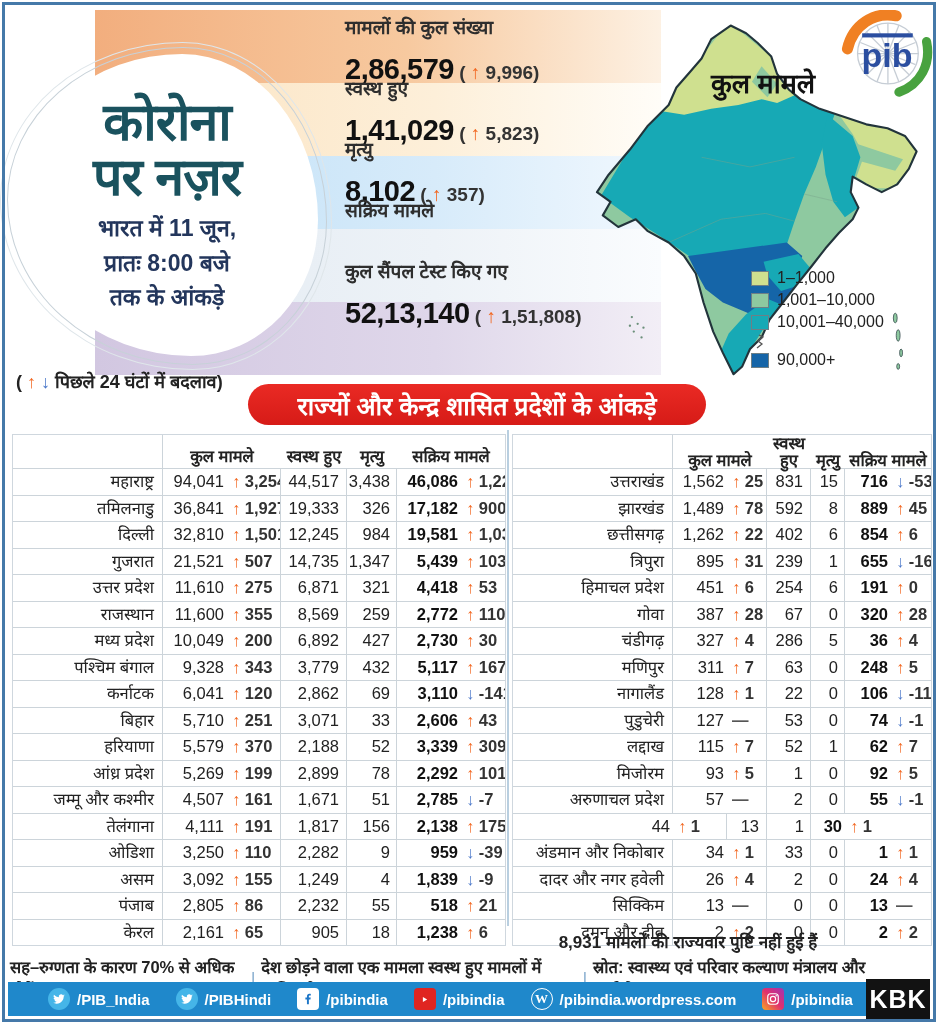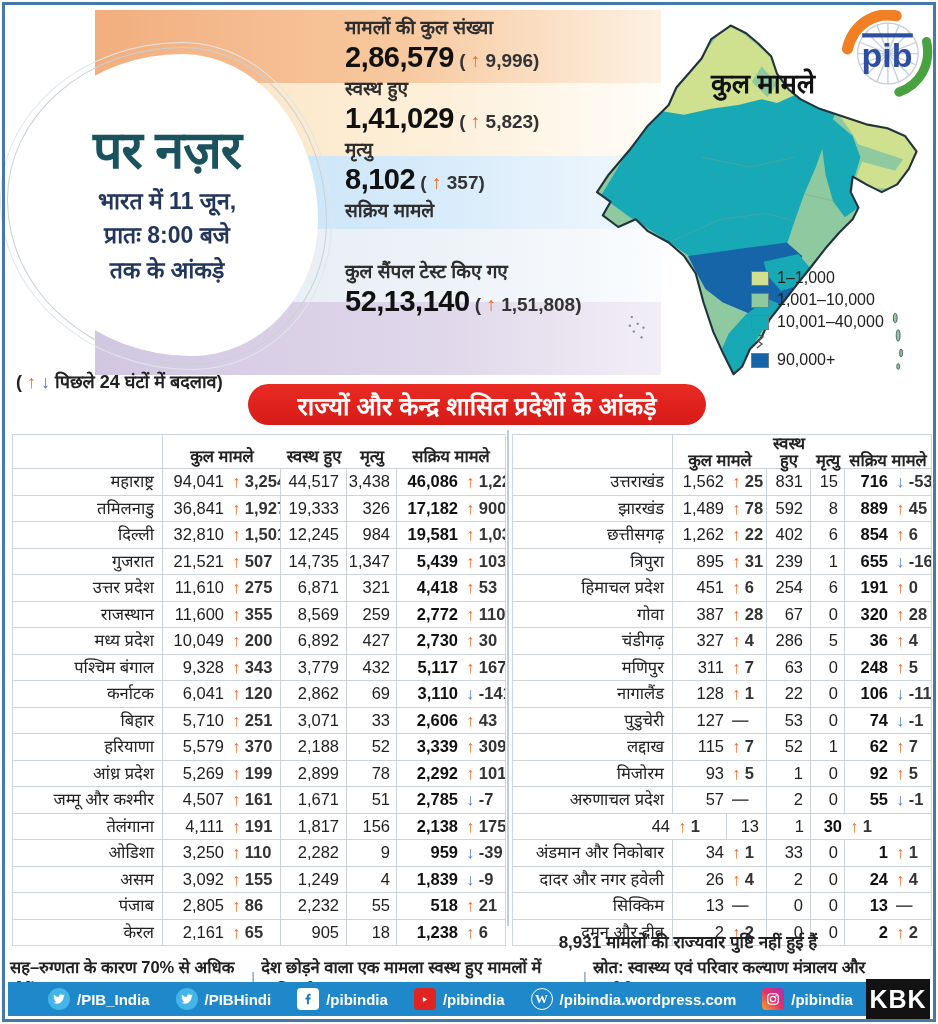--- a/index.html
+++ b/index.html
@@ -15,21 +15,21 @@
   .b0{background:linear-gradient(90deg,#f2ae7e 0%,#f7c99f 55%,#fdf1e3 100%);}
   .b1{background:linear-gradient(90deg,#fbe2bf 0%,#fdefd9 60%,#fffdf8 100%);}
   .b2{background:linear-gradient(90deg,#bedff6 0%,#d7ebfa 60%,#f1f8fe 100%);}
   .b3{background:linear-gradient(90deg,#e2eaf2 0%,#edf2f7 60%,#fafcfe 100%);}
   .b4{background:linear-gradient(90deg,#d2c7e1 0%,#dfd7ea 60%,#f2eef6 100%);}
 
   
   #stats{position:absolute;left:345px;top:10px;width:310px;z-index:4;}
   .stat{height:61px;box-sizing:border-box;padding-top:7px;}
   .stat-label{font-size:19px;font-weight:600;color:#2e2e2e;line-height:1.2;}
-  .stat-line{margin-top:1px;white-space:nowrap;}
+  .stat-line{margin-top:13px;white-space:nowrap;}
   .stat-value{font-size:29px;font-weight:bold;color:#111;letter-spacing:-0.5px;}
   .stat-paren{font-size:19px;font-weight:bold;color:#333;}
   .arr{font-weight:bold;}
   .arr.up{color:#f26822;}
   .arr.dn{color:#4a77c9;}
   .arr.none{color:#555;}
 
   
   .ring{position:absolute;border-radius:55% 45% 42% 58% / 48% 55% 45% 52%;z-index:2;background:transparent;}
   .ring1{left:7px;top:47px;width:318px;height:316px;border:1.5px solid #c7d1d8;}
@@ -138,20 +138,21 @@
     <div class="stat">
       <div class="stat-label">कुल सैंपल टेस्ट किए गए</div>
       <div class="stat-line"><span class="stat-value">52,13,140</span><span class="stat-paren"> ( <span class="arr up"> ↑ </span>1,51,808)</span></div>
     </div>
   </div>
 
 <div class="ring ring2"></div>
 <div class="ring ring1"></div>
 <div class="blob">
   <div class="blob-title">
+    <div>कोरोना</div>
     <div>पर नज़र</div>
   </div>
   <div class="blob-sub">
     <div>भारत में 11 जून,</div>
     <div>प्रातः 8:00 बजे</div>
     <div>तक के आंकड़े</div>
   </div>
 </div>
 
 <div class="change-note">

